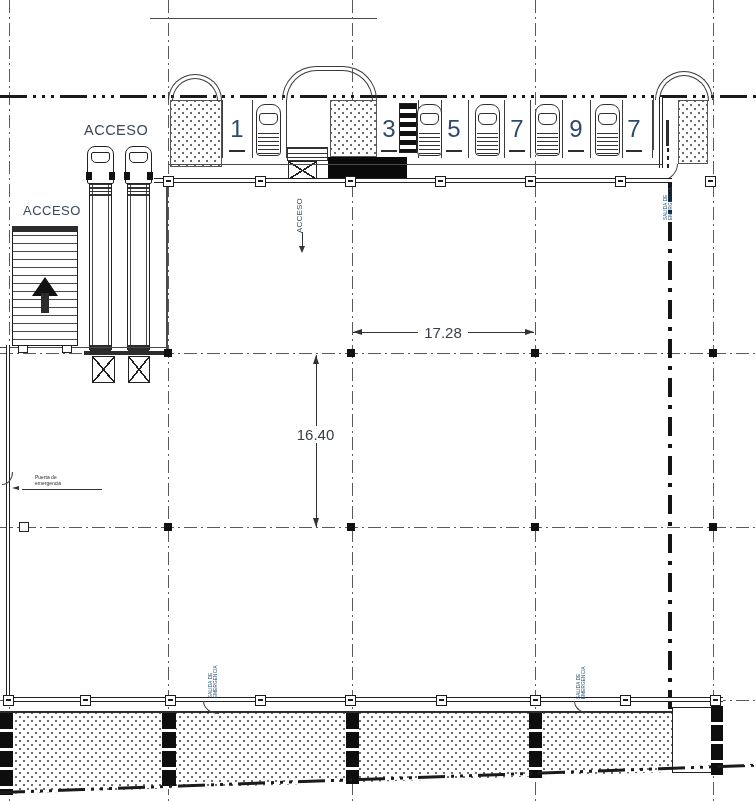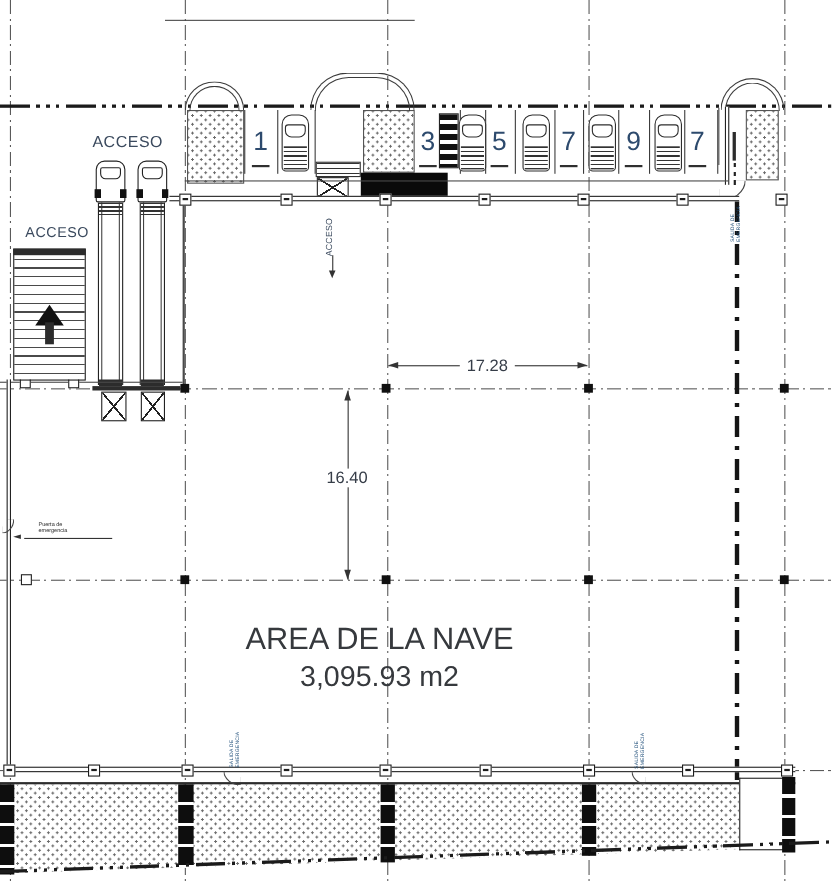--- a/index.html
+++ b/index.html
@@ -224,22 +224,20 @@
   <div class="arr-d" style="left:313px;top:518px;"></div>
   <div class="dimtxt" style="left:291px;top:426px;width:49px;">16.40</div>
 
   <div style="left:84px;top:122px;font-size:14.5px;color:#3b4a5e;letter-spacing:.5px;">ACCESO</div>
   <div style="left:23px;top:203px;font-size:13px;color:#3b4a5e;letter-spacing:.5px;">ACCESO</div>
 
   <div class="vtext" style="left:295px;top:189px;height:44px;font-size:8px;color:#3b4a5e;">ACCESO</div>
   <div class="solid-v" style="left:302px;top:232px;height:15px;background:#333;"></div>
   <div class="tri-down" style="left:299px;top:246px;"></div>
 
-  <div class="t-area" style="left:185px;top:565px;font-size:28px;">AREA DE LA NAVE</div>
-  <div class="t-area" style="left:185px;top:600px;font-size:26px;">3,095.93 m2</div>
 
   <div style="left:35px;top:474px;width:42px;font-size:5px;line-height:1.2;color:#2a2a2a;">Puerta de emergencia</div>
   <div class="solid-h" style="left:22px;top:489px;width:80px;background:#333;"></div>
   <div class="arr-l" style="left:12px;top:486px;border-right-width:7px;border-top-width:2.5px;border-bottom-width:2.5px;"></div>
   <div class="qarc-br" style="left:2px;top:472px;width:11px;height:13px;"></div>
 
   <div class="vtext" style="left:208px;top:656px;height:42px;">SALIDA DE EMERGENCIA</div>
   <div class="qarc-bl" style="left:203px;top:701px;width:16px;height:13px;"></div>
   <div class="vtext" style="left:576px;top:661px;height:38px;">SALIDA DE EMERGENCIA</div>
   <div class="qarc-bl" style="left:574px;top:701px;width:13px;height:12px;"></div>

